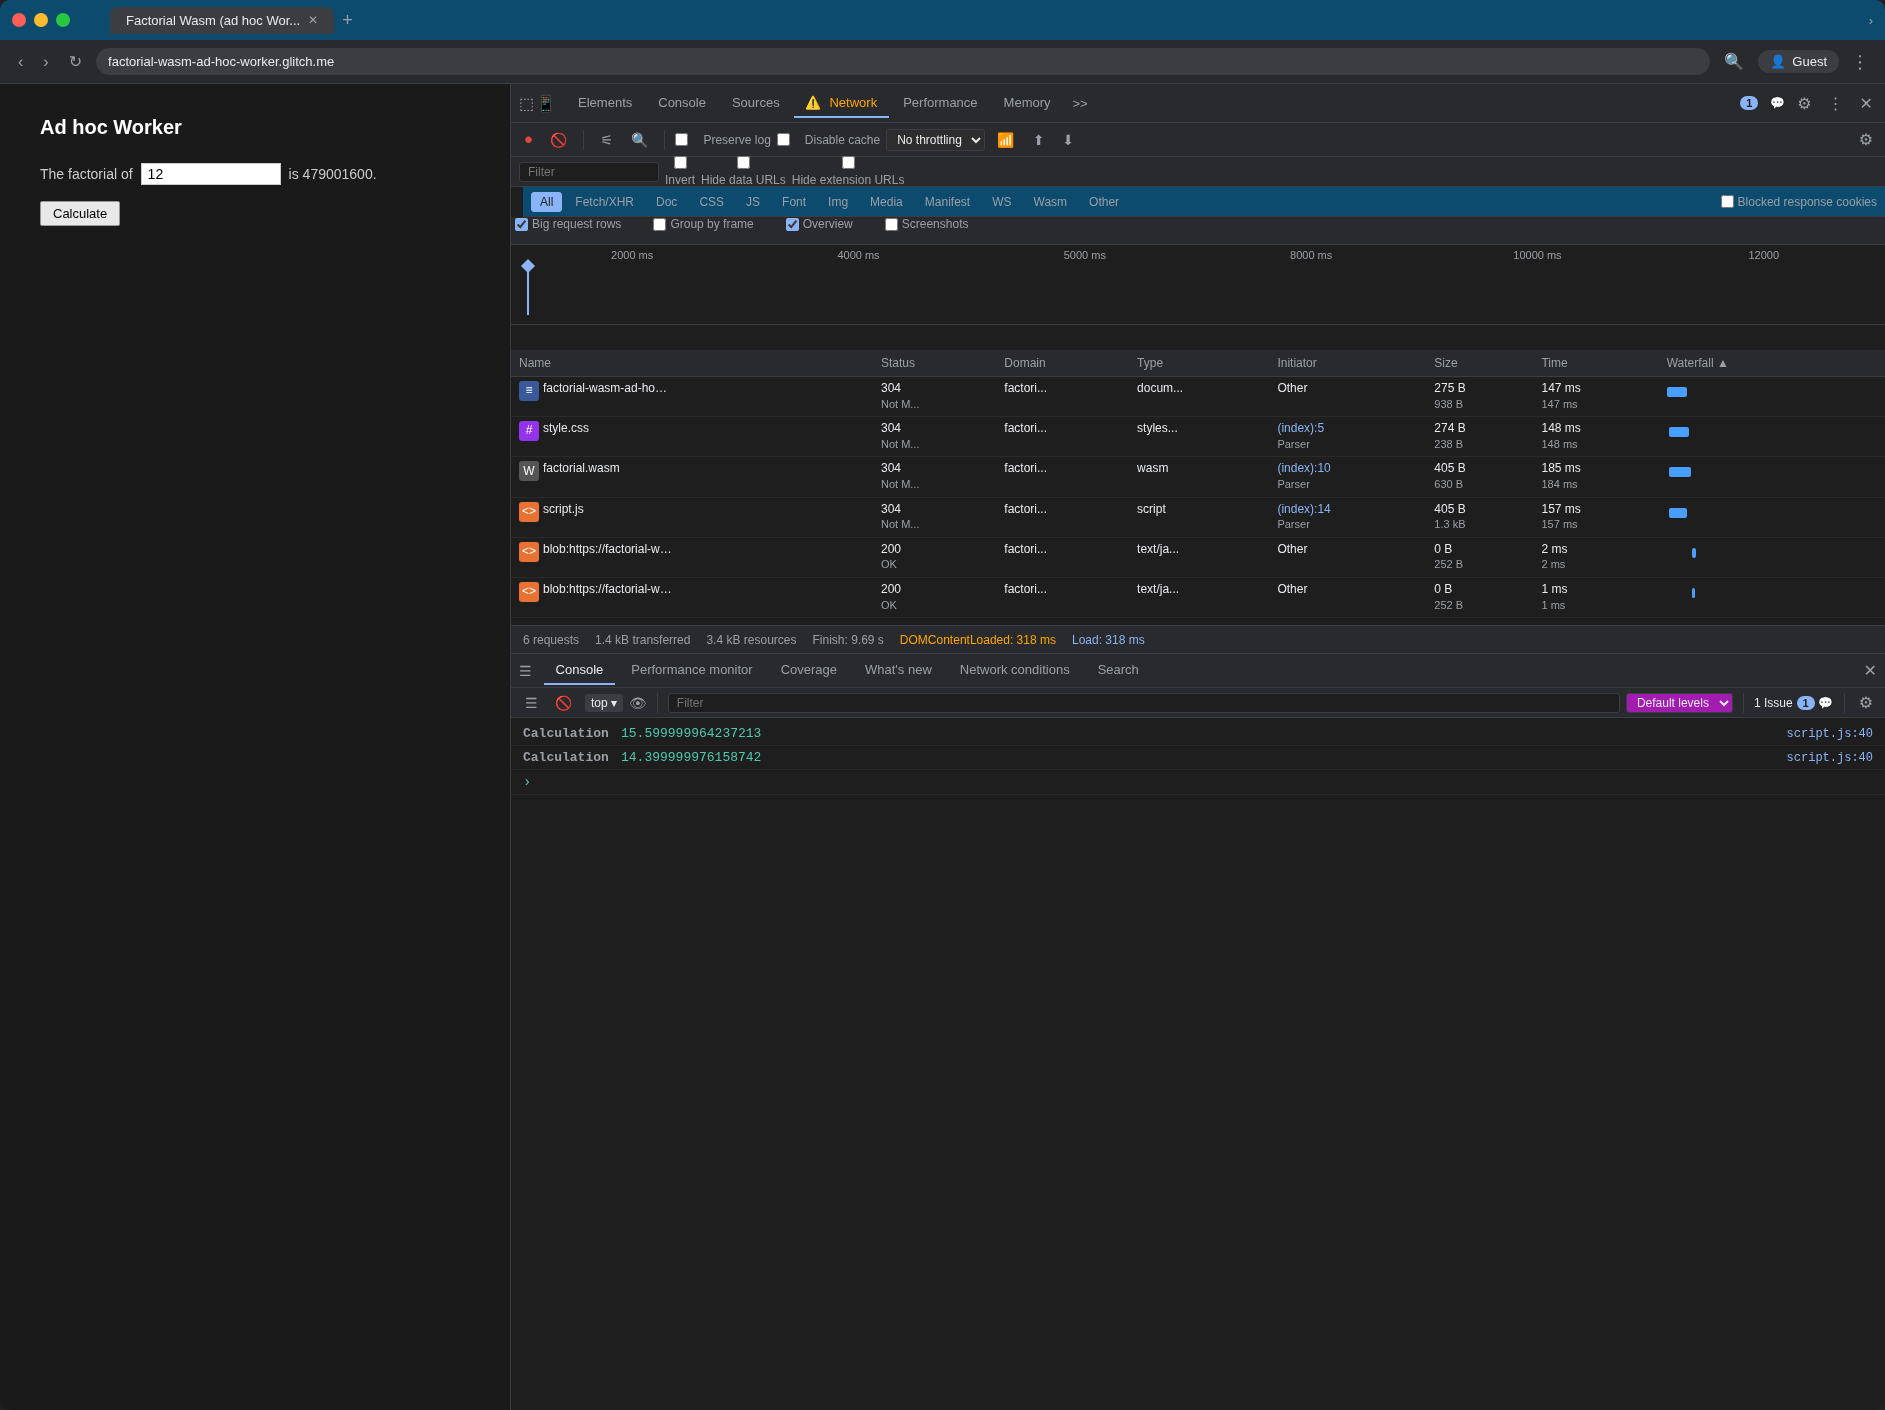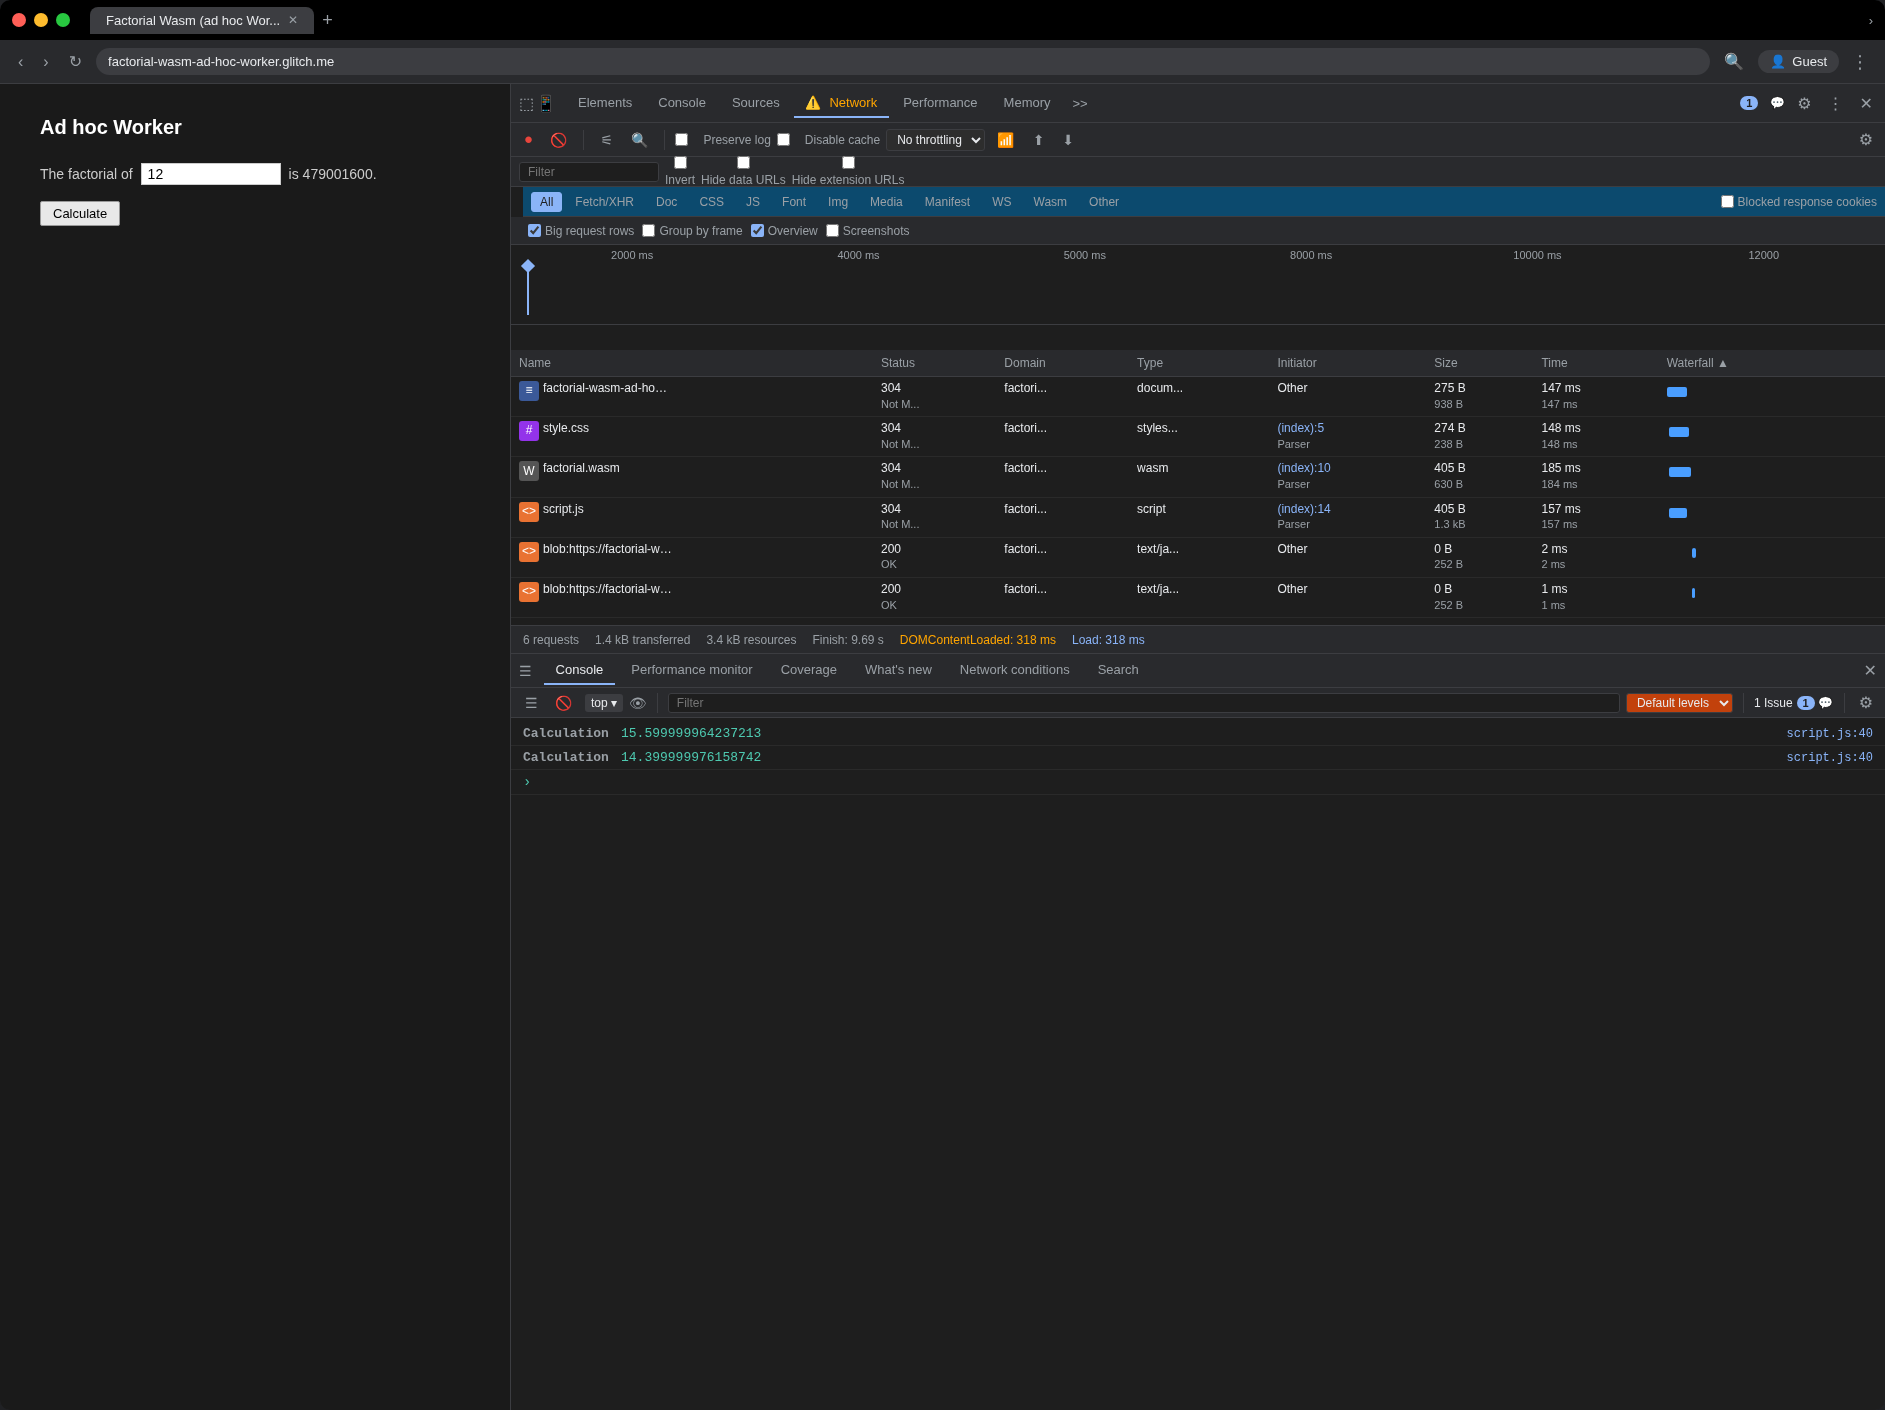--- a/index.html
+++ b/index.html
@@ -1,20 +1,20 @@
 <!DOCTYPE html>
 <html><head>
   <meta charset="utf-8">
   <style>
     * { box-sizing: border-box; margin: 0; padding: 0; }
     body { background: #202124; color: #e8eaed; font-family: -apple-system, BlinkMacSystemFont, 'Segoe UI', sans-serif; font-size: 13px; width: 1885px; height: 1410px; overflow: hidden; }
 
     
     .browser-window { width: 100%; height: 100%; background: #292a2d; border-radius: 10px; overflow: hidden; display: flex; flex-direction: column; }
-    .title-bar { height: 40px; background: #000000; display: flex; align-items: center; padding: 0 12px; gap: 4px; }
+    .title-bar { height: 40px; background: #0c4a6e; display: flex; align-items: center; padding: 0 12px; gap: 24px; }
     .traffic-lights { display: flex; gap: 8px; }
     .tl { width: 14px; height: 14px; border-radius: 50%; }
     .tl-red { background: #ff5f57; }
     .tl-yellow { background: #febc2e; }
     .tl-green { background: #28c840; }
     .tab-bar { display: flex; align-items: center; margin-left: 16px; flex: 1; }
     .tab { background: #3c3d41; border-radius: 8px 8px 0 0; padding: 6px 16px; font-size: 13px; color: #e8eaed; display: flex; align-items: center; gap: 8px; min-width: 200px; }
     .tab-close { color: #9aa0a6; font-size: 12px; cursor: pointer; }
     .new-tab { background: none; border: none; color: #9aa0a6; font-size: 18px; cursor: pointer; margin-left: 8px; }
     .chevron-right { margin-left: auto; color: #9aa0a6; }
@@ -66,21 +66,21 @@
     .filter-checkbox { display: flex; align-items: center; gap: 4px; font-size: 12px; color: #9aa0a6; cursor: pointer; flex-direction: column; }
     .filter-checkbox input { accent-color: #8ab4f8; }
 
     
     .dt-type-bar { display: flex; align-items: center; height: 30px; padding: 0 8px; gap: 8px; border-bottom: 1px solid #3c3d41; background: #0c4a6e; flex-wrap: nowrap; overflow: hidden; margin-left: 12px; }
     .type-pill { padding: 2px 8px; border-radius: 3px; font-size: 12px; cursor: pointer; border: 1px solid transparent; color: #9aa0a6; }
     .type-pill.active { background: #8ab4f8; color: #1e1e1e; border-color: #8ab4f8; }
     .blocked-cookies-label { margin-left: auto; display: flex; align-items: center; gap: 4px; font-size: 12px; color: #9aa0a6; cursor: pointer; white-space: nowrap; }
 
     
-    .dt-options-bar { display: flex; align-items: center; height: 28px; padding: 0 17px; gap: 8px; border-bottom: 1px solid #3c3d41; background: #292a2d; }
+    .dt-options-bar { display: flex; align-items: flex-start; height: 28px; padding: 0 4px; gap: 32px; border-bottom: 1px solid #3c3d41; background: #292a2d; }
     .option-checkbox { display: flex; align-items: center; gap: 4px; font-size: 12px; color: #9aa0a6; cursor: pointer; }
     .option-checkbox input { accent-color: #8ab4f8; }
 
     
     .dt-timeline { height: 80px; background: #1e1e1e; border-bottom: 1px solid #3c3d41; position: relative; overflow: hidden; }
     .timeline-labels { display: flex; padding: 4px 8px 0; gap: 0; }
     .timeline-label { font-size: 11px; color: #9aa0a6; flex: 1; text-align: center; }
     .timeline-bars { height: 50px; position: relative; margin: 4px 8px 0; }
     .timeline-cursor { position: absolute; left: 8px; top: 0; width: 2px; height: 100%; background: #8ab4f8; }
     .timeline-cursor::before { content: ''; position: absolute; top: -4px; left: -4px; width: 10px; height: 10px; background: #8ab4f8; transform: rotate(45deg); }
@@ -104,21 +104,21 @@
     
     .console-panel { background: #1e1e1e; border-top: 1px solid #3c3d41; display: flex; flex-direction: column; }
     .console-tabs { display: flex; align-items: center; height: 34px; padding: 0 8px; gap: 4px; background: #292a2d; border-bottom: 1px solid #3c3d41; }
     .console-tab { padding: 6px 12px; font-size: 13px; color: #9aa0a6; cursor: pointer; border-bottom: 2px solid transparent; }
     .console-tab.active { color: #e8eaed; border-bottom-color: #8ab4f8; }
     .console-close { margin-left: auto; background: none; border: none; color: #9aa0a6; cursor: pointer; font-size: 16px; }
 
     
     .console-toolbar { display: flex; align-items: center; height: 30px; padding: 0 8px; gap: 6px; background: #292a2d; border-bottom: 1px solid #3c3d41; }
     .console-filter { background: #1e1e1e; border: 1px solid #3c3d41; color: #e8eaed; padding: 2px 8px; font-size: 12px; border-radius: 3px; flex: 1; outline: none; }
-    .levels-select { background: #c2410c; border: 1px solid #3c3d41; color: #e8eaed; padding: 1px 6px; font-size: 12px; border-radius: 3px; }
+    .levels-select { background: #a21caf; border: 1px solid #3c3d41; color: #e8eaed; padding: 1px 6px; font-size: 12px; border-radius: 3px; }
     .issues-badge { display: flex; align-items: center; gap: 4px; font-size: 12px; color: #e8eaed; }
 
     
     .console-output { padding: 4px 0; flex: 1; overflow-y: auto; }
     .console-line { display: flex; align-items: baseline; padding: 4px 12px; border-bottom: 1px solid #2a2a2a; gap: 8px; font-size: 13px; font-family: 'Courier New', monospace; }
     .console-label { color: #9aa0a6; font-weight: bold; min-width: 90px; }
     .console-value { color: #4ec9b0; }
     .console-source { margin-left: auto; color: #8ab4f8; font-size: 12px; cursor: pointer; }
     .console-prompt { color: #4ec9b0; font-size: 14px; }
 

